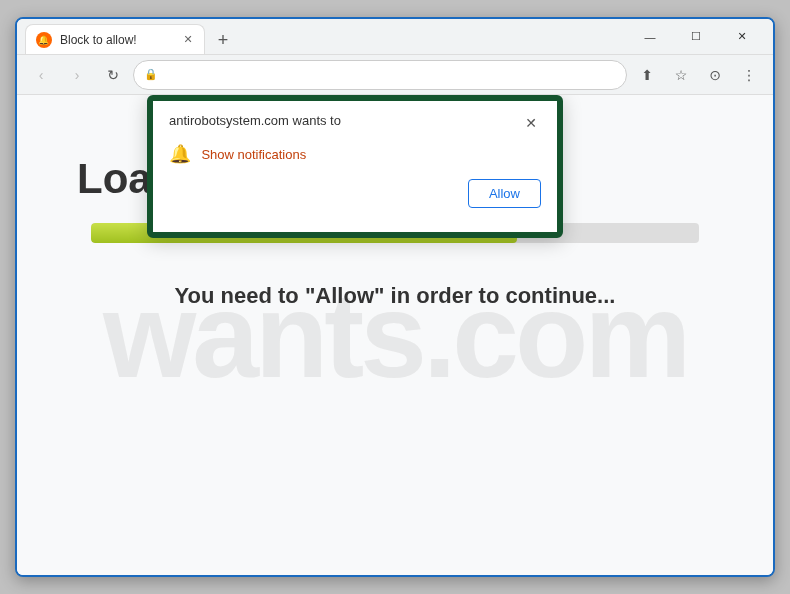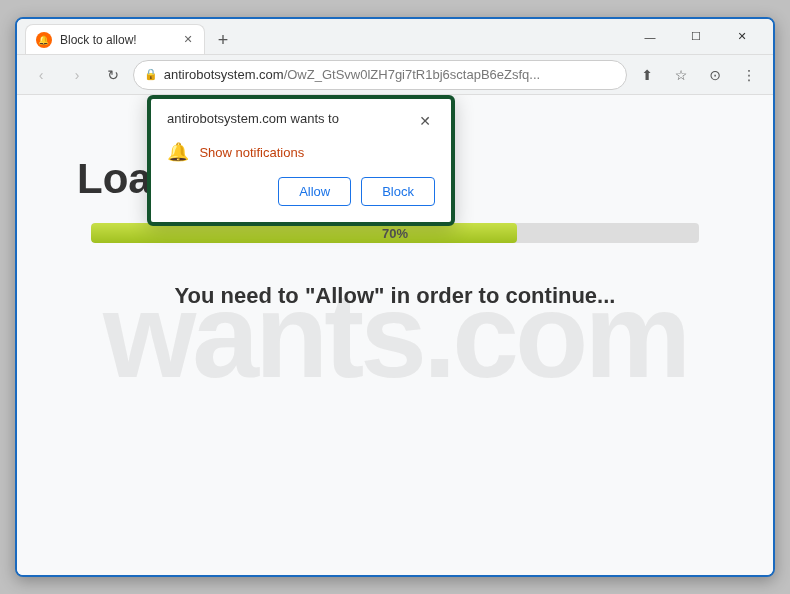--- a/index.html
+++ b/index.html
@@ -259,25 +259,25 @@
       color: #333;
       text-align: center;
     }
 
     
     .notification-popup {
       position: absolute;
       top: 0;
       left: 130px;
       background: #fff;
-      border: 4px solid #14532d;
+      border: 6px solid #14532d;
       border-radius: 6px;
       box-shadow: 0 4px 20px rgba(0,0,0,0.2);
-      width: 308px;
-      padding: 12px 16px 16px;
+      width: 416px;
+      padding: 12px 16px 24px;
       z-index: 100;
     }
     .popup-header {
       display: flex;
       justify-content: space-between;
       align-items: flex-start;
       margin-bottom: 10px;
     }
     .popup-title {
       font-size: 13px;
@@ -358,23 +358,20 @@
       <div class="win-btn close">✕</div>
     </div>
   </div>
 
   <div class="toolbar">
     <div class="nav-btn disabled">‹</div>
     <div class="nav-btn disabled">›</div>
     <div class="nav-btn">↻</div>
     <div class="address-bar">
       <span class="lock-icon">🔒</span>
-      <span class="url-text">
-        <span class="url-domain">antirobotsystem.com</span><span class="url-path">/OwZ_GtSvw0lZH7gi7tR1bj6sctapB6eZsfq...</span>
-      </span>
     </div>
     <div class="toolbar-actions">
       <div class="toolbar-icon-btn">⬆</div>
       <div class="toolbar-icon-btn">☆</div>
       <div class="toolbar-icon-btn">⊙</div>
       <div class="toolbar-icon-btn">⋮</div>
     </div>
   </div>
 
   <div class="page-content">
@@ -385,21 +382,20 @@
       <div class="popup-header">
         <span class="popup-title">antirobotsystem.com wants to</span>
         <div class="popup-close">✕</div>
       </div>
       <div class="popup-content">
         <span class="bell-icon">🔔</span>
         <span class="popup-msg">Show notifications</span>
       </div>
       <div class="popup-buttons">
         <button class="popup-btn">Allow</button>
-        <button class="popup-btn">Block</button>
       </div>
     </div>
 
     <div class="arrow-area">
       <span class="arrow-down">▼</span>
       <span class="arrow-down">▼</span>
     </div>
 
     <div class="page-inner">
       <div class="loading-text">Loading...</div>

